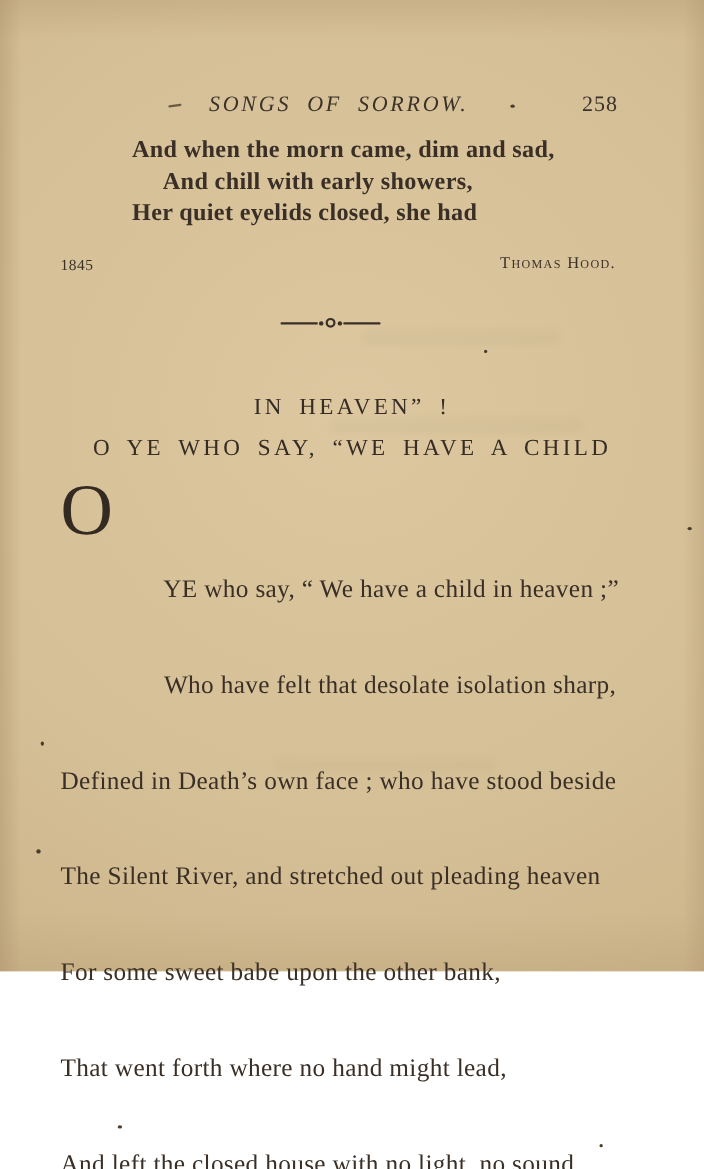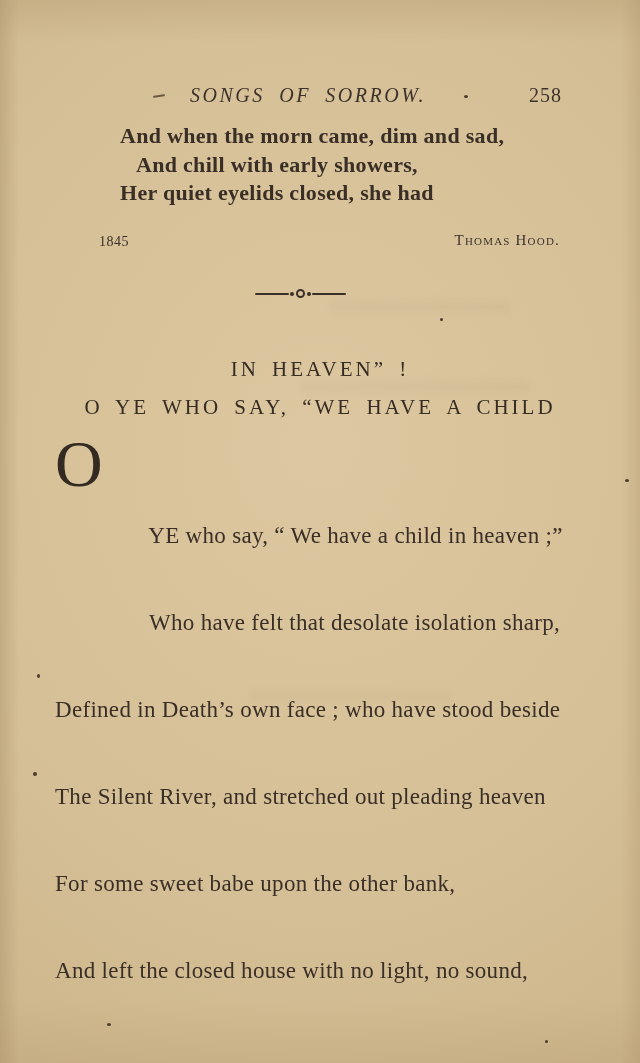--- a/index.html
+++ b/index.html
@@ -1,35 +1,35 @@
 <!DOCTYPE html>
 <html><head>
 <meta charset="utf-8">
 <style>
   html,body{margin:0;padding:0;}
   body{width:640px;height:1063px;overflow:hidden;
        font-family:"Liberation Serif","DejaVu Serif",serif;}
-  .page{position:relative;width:640px;height:1063px;
+  .page{position:relative;width:640px;height:883px;
         color:#3a2f26;
         background:
           linear-gradient(180deg, rgba(176,150,110,.35) 0%, rgba(176,150,110,0) 4%, rgba(176,150,110,0) 94%, rgba(176,150,110,.25) 100%),
           linear-gradient(90deg, rgba(150,124,88,.30) 0%, rgba(150,124,88,0) 3%, rgba(150,124,88,0) 97%, rgba(150,124,88,.22) 100%),
           radial-gradient(ellipse 130% 90% at 50% 42%, #dcc7a0 0%, #d5bf96 48%, #ccb489 80%, #c0a77a 100%);
   }
   
   .running-head{position:absolute;top:84px;left:0;right:0;height:26px;}
   .running-title{position:absolute;left:0;right:0;text-align:center;
       transform:translateX(-12px);
       font-style:italic;font-size:20px;letter-spacing:2.5px;word-spacing:7px;color:#3c322a;}
   .page-number{position:absolute;right:78px;top:0;font-size:20px;letter-spacing:1px;color:#3c322a;}
   
   .hood-lines{position:absolute;top:122px;left:120px;right:40px;
       font-size:22px;line-height:28.6px;letter-spacing:.3px;font-weight:bold;}
-  .hood-lines .indent{margin-left:16px;}
-  .hood-meta{position:absolute;top:232px;left:0;right:0;height:20px;margin-left:44px;}
+  .hood-lines .indent{margin-left:28px;}
+  .hood-meta{position:absolute;top:232px;left:0;right:0;height:20px;}
   .hood-year{position:absolute;left:55px;top:2px;font-size:14px;letter-spacing:.5px;}
   .hood-author{position:absolute;right:80px;top:0;font-size:15px;
       font-variant:small-caps;letter-spacing:1.2px;color:#3c322a;}
   
   .divider{position:absolute;top:289px;left:0;right:0;
       display:flex;align-items:center;justify-content:center;transform:translateX(-20px);}
   .div-line{width:34px;height:2px;background:#3a2f26;border-radius:1px;}
   .div-dot{width:4px;height:4px;border-radius:50%;background:#3a2f26;margin:0 1px;}
   .div-ring{width:5px;height:5px;border:2px solid #3a2f26;border-radius:50%;margin:0 1px;background:transparent;}
   
@@ -80,20 +80,21 @@
     <div>O YE WHO SAY, “WE HAVE A CHILD</div>
   </div>
 
   <div class="poem-body">
     <span class="dropcap">O</span>
     <div class="vl dc1">YE who say, “ We have a child in heaven ;”</div>
     <div class="vl dc2">Who have felt that desolate isolation sharp,</div>
     <div class="vl">Defined in Death’s own face ; who have stood beside</div>
     <div class="vl">The Silent River, and stretched out pleading heaven</div>
     <div class="vl">For some sweet babe upon the other bank,</div>
+    <div class="vl">That went forth where no hand might lead,</div>
     <div class="vl">And left the closed house with no light, no sound,</div>
     
     
 
     
 
     
     
     
     

